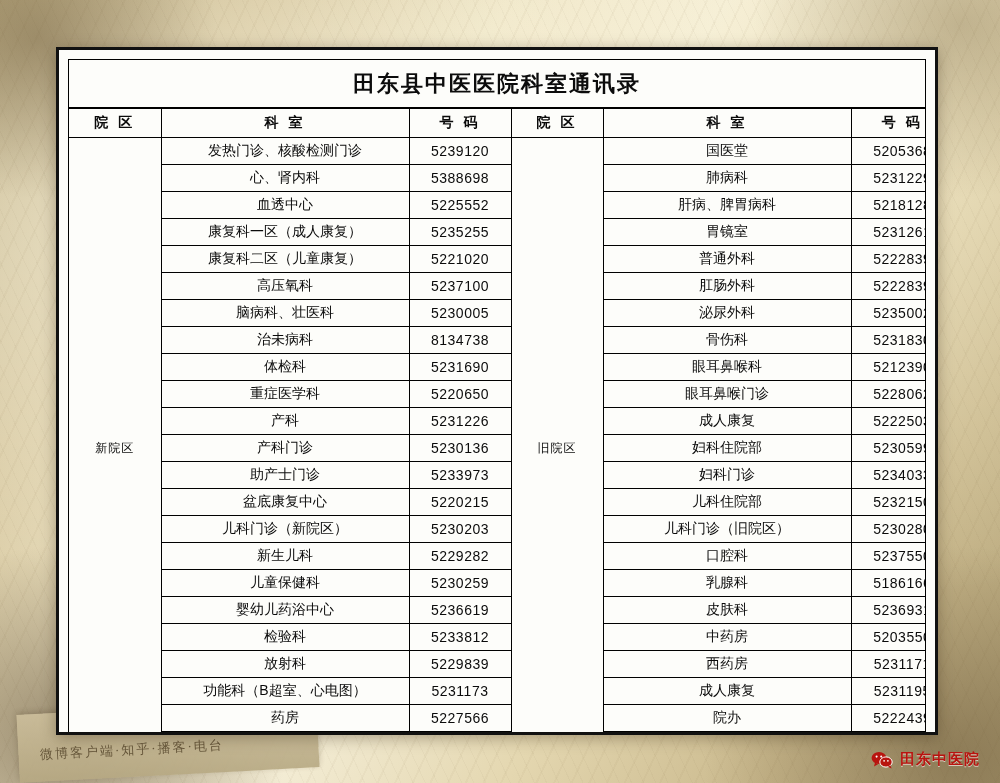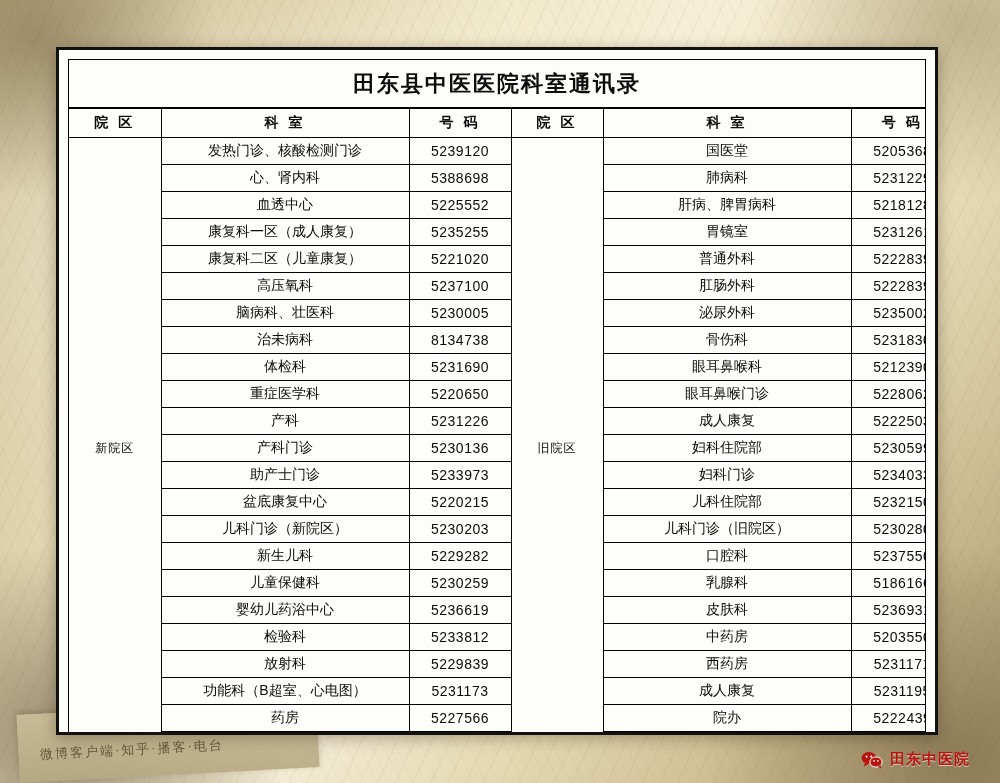--- a/index.html
+++ b/index.html
@@ -148,21 +148,21 @@
   .campus-left { text-align: center; }
   .campus-right { text-align: left; padding-left: 8px; margin-left: 12px; }
   .num { letter-spacing: 0.5px; }
   col.c-campus { width: 92px; }
   col.c-dept   { width: 248px; }
   col.c-num    { width: 102px; }
 
   
   .account {
     position: absolute;
-    right: 30px;
+    right: 20px;
     bottom: 14px;
     display: flex;
     align-items: center;
     gap: 7px;
   }
   .wechat-icon {
     width: 22px;
     height: 18px;
     position: relative;
   }

